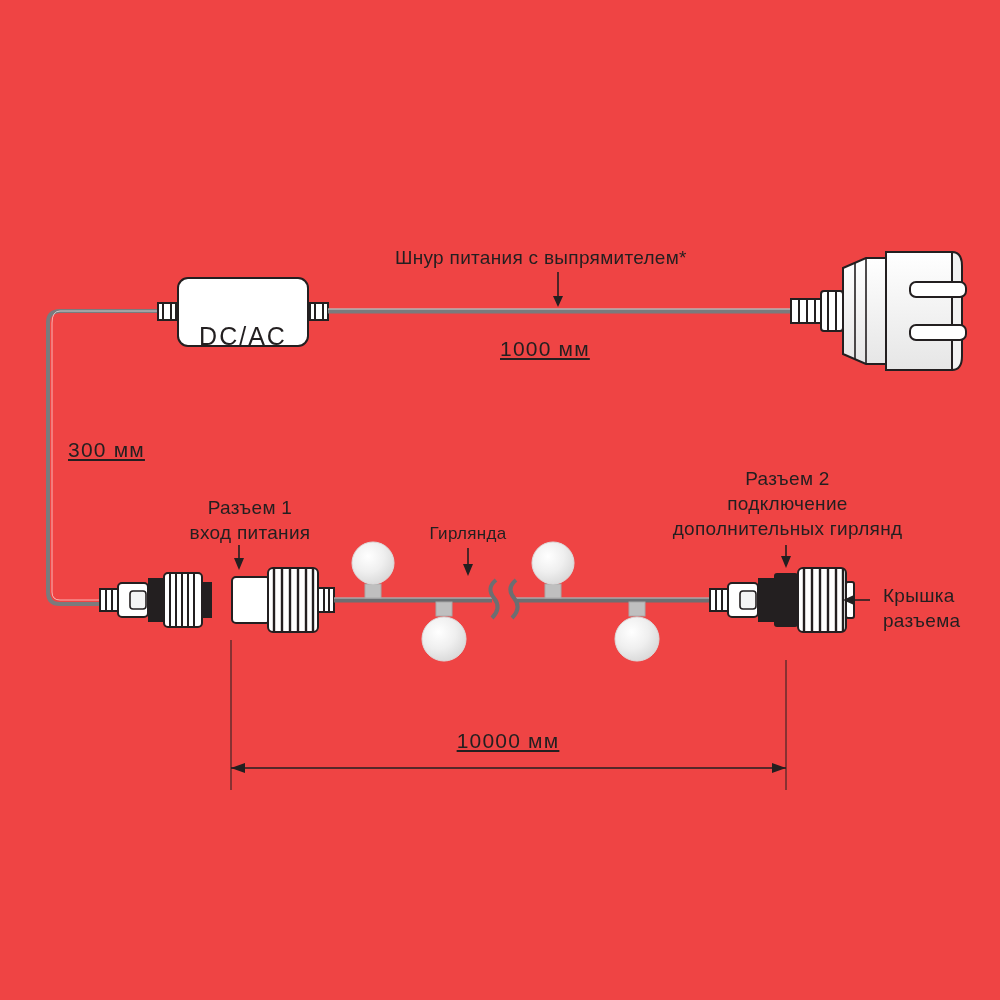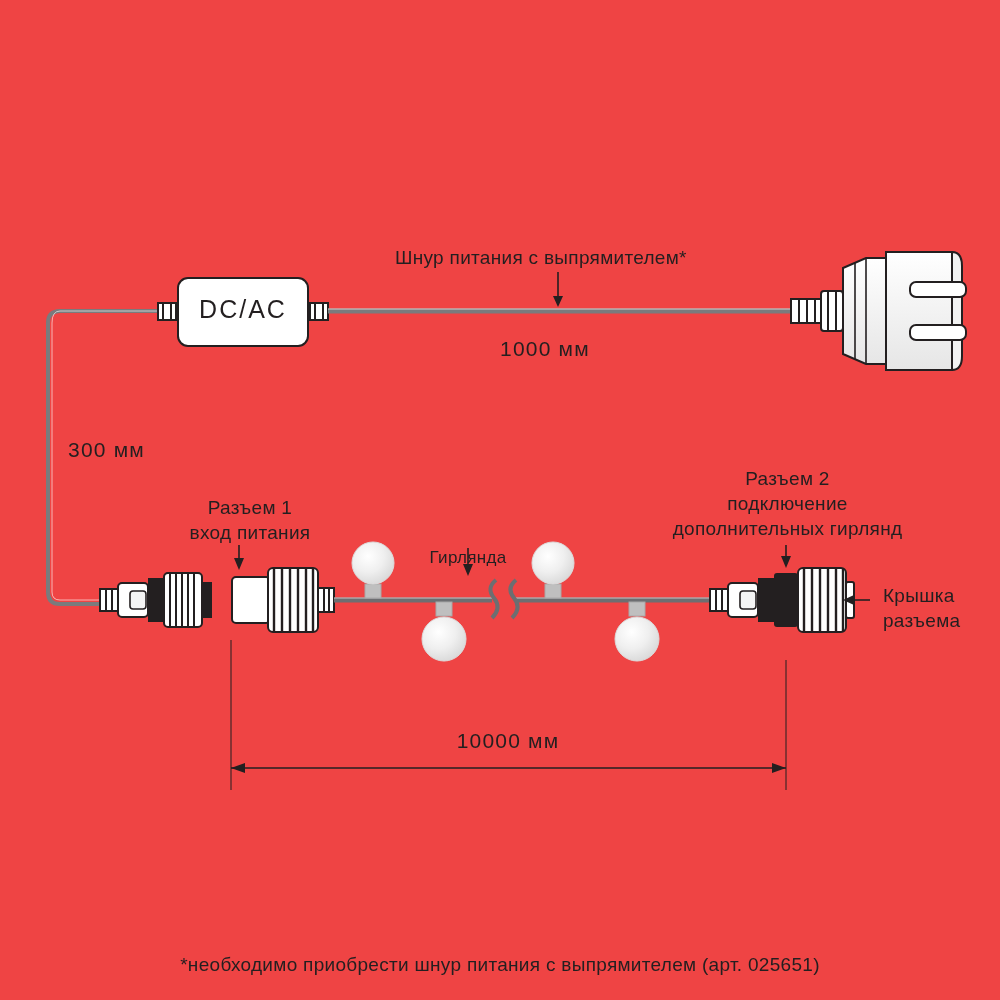--- a/index.html
+++ b/index.html
@@ -27,25 +27,27 @@
     color: #231f20;
     font-size: 19px;
     line-height: 25px;
     white-space: pre;
     letter-spacing: 0.3px;
   }
   .lbl.center { text-align: center; }
   .dim {
     font-size: 21px;
     letter-spacing: 1.2px;
+    text-decoration: underline;
   }
   .dcac {
     font-size: 25px;
     letter-spacing: 2px;
     color: #231f20;
+    margin-top: 27px;
   }
   .foot {
     font-size: 19px;
     color: #231f20;
   }
 </style>
 </head>
 <body>
 
 <div id="stage">
@@ -233,26 +235,25 @@
 
   <div class="lbl dim" style="left:500px; top:336px;">1000 мм</div>
 
   <div class="lbl dim" style="left:68px; top:437px;">300 мм</div>
 
   <div class="lbl dcac" style="left:178px; top:297px; width:130px; text-align:center;">DC/AC</div>
 
   <div class="lbl center" style="left:150px; top:495px; width:200px;">Разъем 1
 вход питания</div>
 
-  <div class="lbl center" style="left:408px; top:545px; width:120px; font-size:17px;">Гирлянда</div>
+  <div class="lbl center" style="left:408px; top:521px; width:120px; font-size:17px;">Гирлянда</div>
 
   <div class="lbl center" style="left:645px; top:466px; width:285px;">Разъем 2
 подключение
 дополнительных гирлянд</div>
 
   <div class="lbl" style="left:874px; top:583px;margin-left:9px;">Крышка
 разъема</div>
 
   <div class="lbl dim center" style="left:358px; top:728px; width:300px;">10000 мм</div>
 
-  <div class="lbl foot center" style="left:60px; top:952px; width:880px;">*необходимо приобрести шнур питания с выпрямителем (арт. 025651)</div>
 
 </div>
 
 </body></html>

